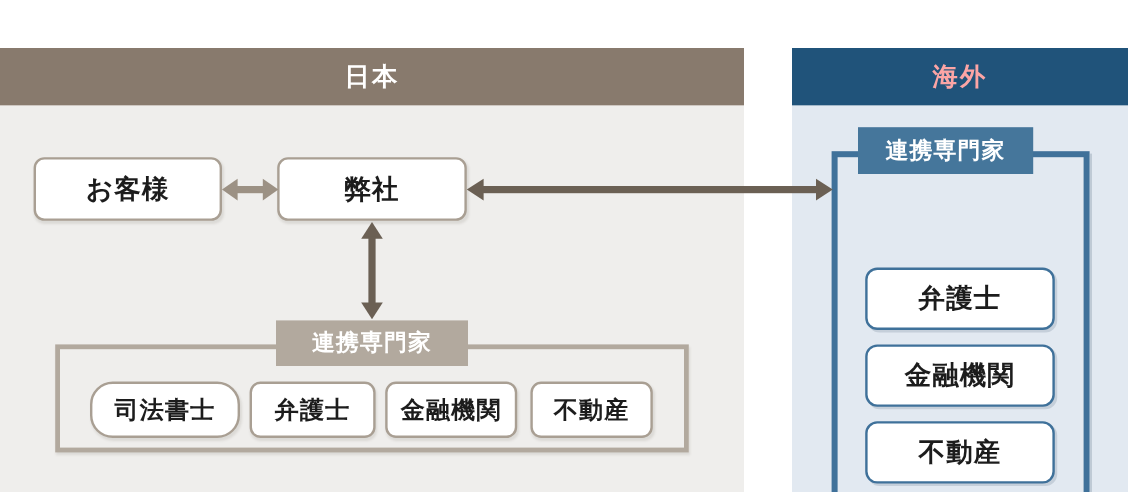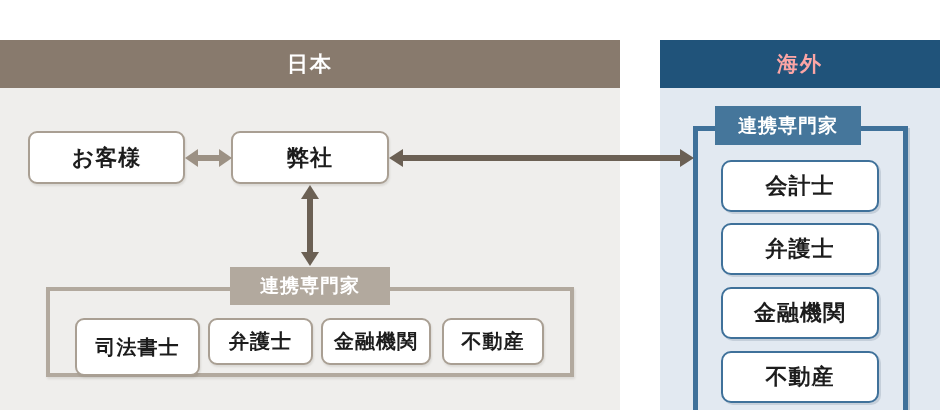--- a/index.html
+++ b/index.html
@@ -63,21 +63,21 @@
     box-sizing: border-box;
     box-shadow: 1px 2px 2px rgba(80,70,60,0.12);
   }
   .jp-tab {
     position: absolute; left: 230px; top: 227px; width: 160px; height: 38px;
     background: var(--japan-tab-bg);
     display: flex; align-items: center; justify-content: center;
     color: #ffffff; font-weight: bold; font-size: 19px; letter-spacing: 1px;
     z-index: 3;
   }
-  .jp-p1 { left: 75px;  top: 278px; width: 125px; height: 58px; }
+  .jp-p1 { left: 75px;  top: 278px; width: 125px; height: 47px; border-radius: 19px; }
   .jp-p2 { left: 208px; top: 278px; width: 105px; height: 47px; }
   .jp-p3 { left: 321px; top: 278px; width: 110px; height: 47px; }
   .jp-p4 { left: 442px; top: 278px; width: 102px; height: 47px; }
 
   
   .ov-group {
     position: absolute; left: 693px; top: 86px; width: 215px; height: 301px;
     border: 5px solid var(--overseas-border);
     box-sizing: border-box;
     box-shadow: 2px 2px 0 rgba(32,60,90,0.18);
@@ -168,23 +168,20 @@
     <span>金融機関</span>
   </div>
   <div class="node small jp-p4">
     <span>不動産</span>
   </div>
 
   <div class="ov-group"></div>
   <div class="ov-tab">
     <span>連携専門家</span>
   </div>
-  <div class="ov-node ov-n1">
-    <span>会計士</span>
-  </div>
   <div class="ov-node ov-n2">
     <span>弁護士</span>
   </div>
   <div class="ov-node ov-n3">
     <span>金融機関</span>
   </div>
   <div class="ov-node ov-n4">
     <span>不動産</span>
   </div>
 

